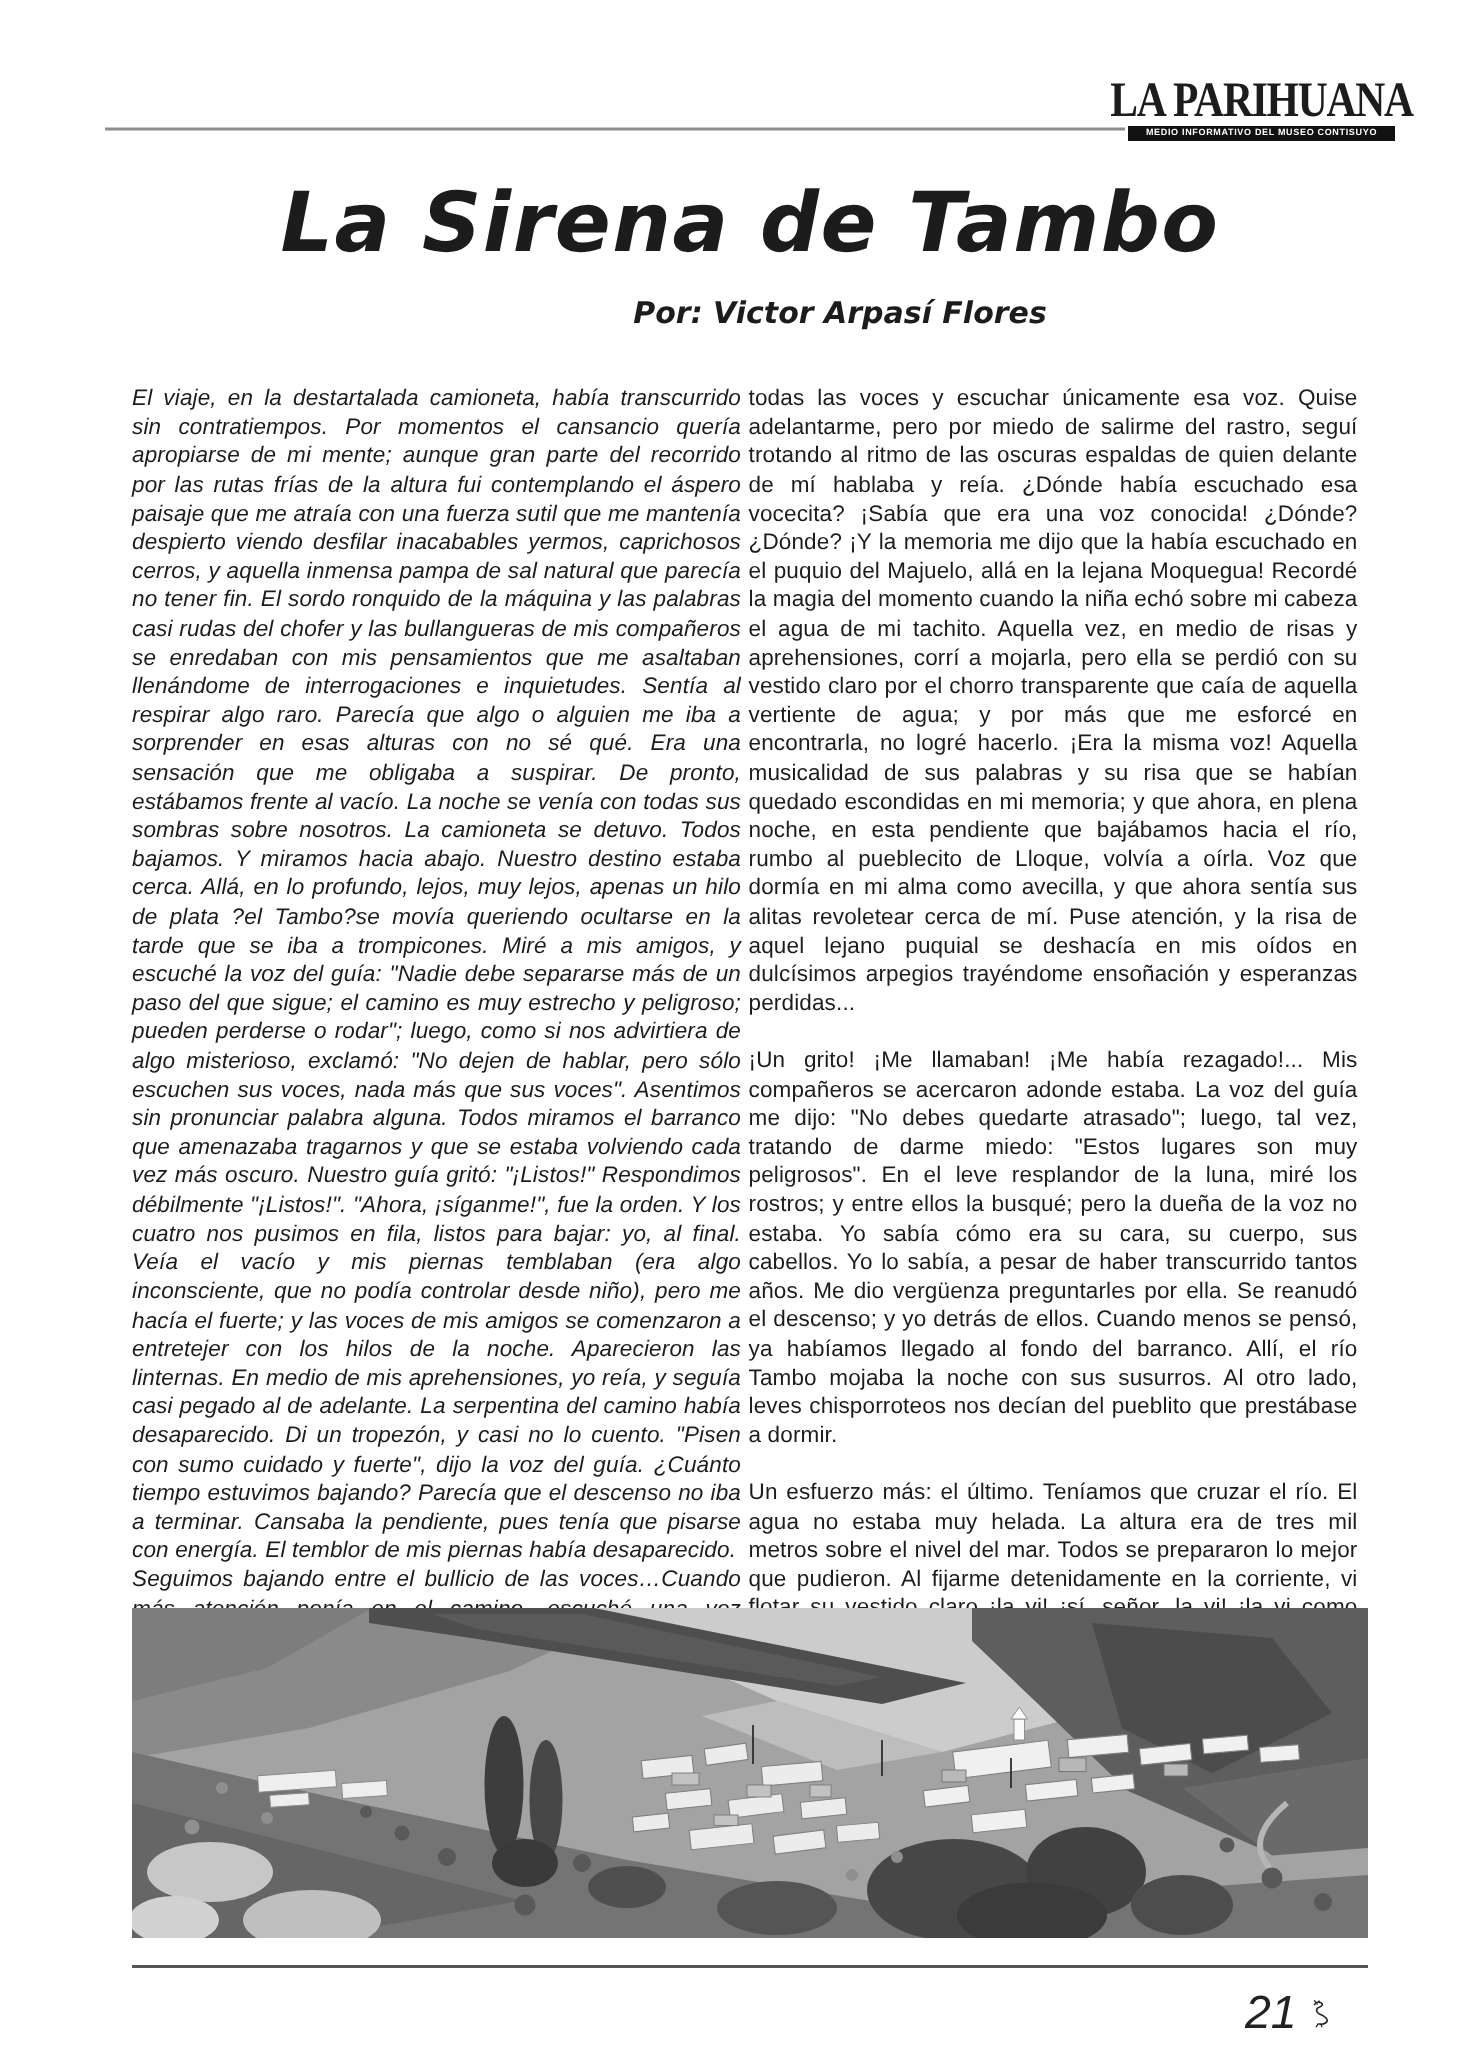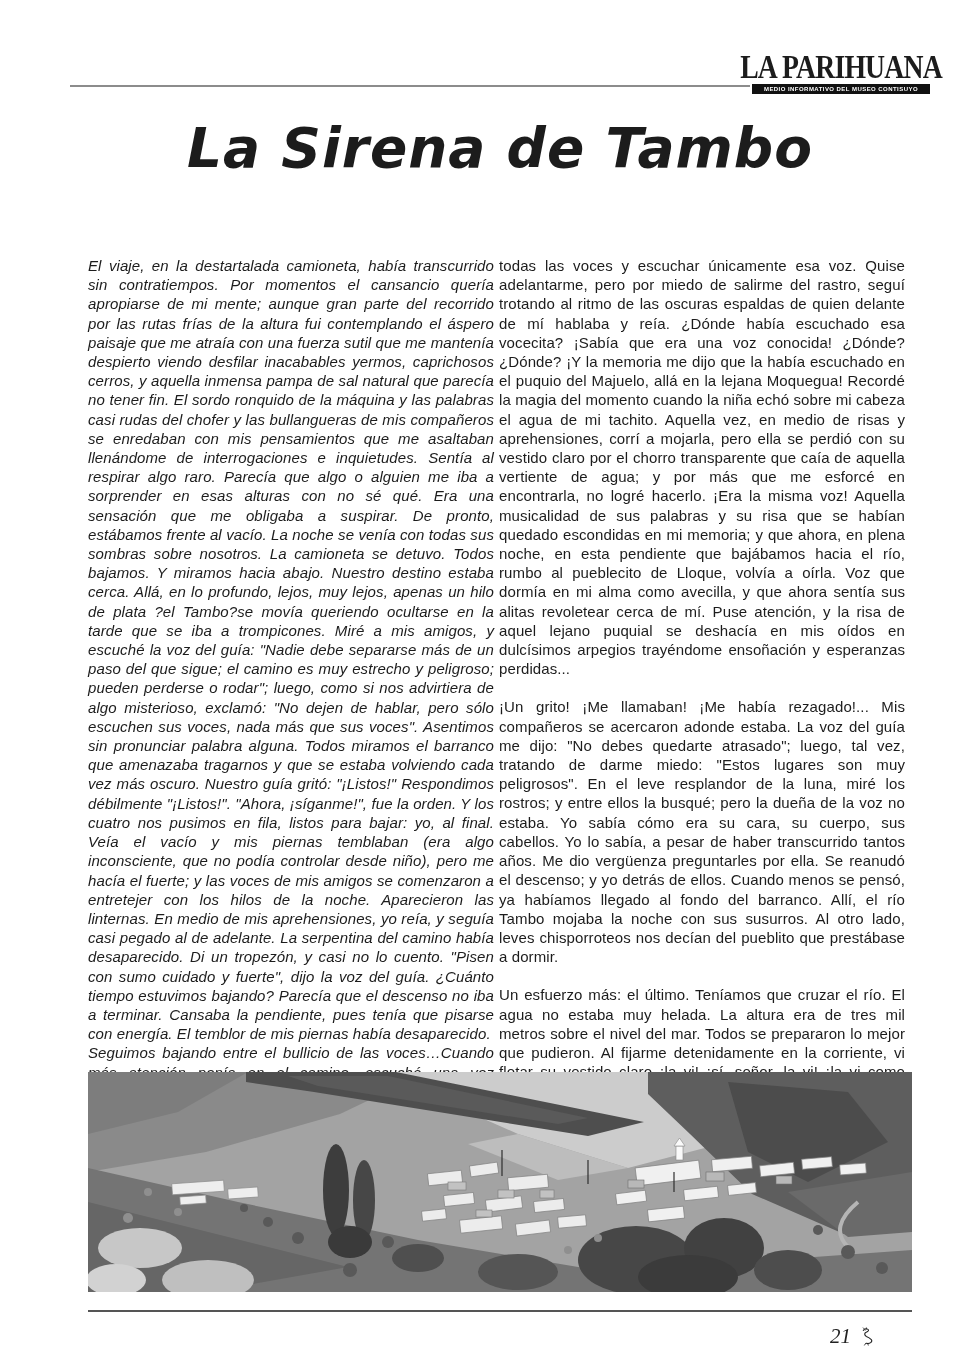--- a/index.html
+++ b/index.html
@@ -33,21 +33,21 @@
   .col p{margin:0;}
   .col-right p + p{margin-top:19px;}
 
   
   .photo{position:absolute;top:1072px;left:78px;width:824px;height:220px;overflow:hidden;}
   .photo svg{display:block;width:100%;height:100%;}
 
   
   .footer-rule{position:absolute;top:1310px;left:78px;width:824px;height:2px;background:#555555;}
   .footer-page{position:absolute;top:1324px;left:820px;display:flex;align-items:center;gap:8px;}
-  .page-number{font-family:Liberation Serif, serif;font-style:italic;font-size:21px;color:#222;}
+  .page-number{font-family:Liberation Sans, sans-serif;font-style:italic;font-size:31px;color:#222;}
   .footer-bird{width:16px;height:21px;}
 </style>
 </head>
 <body>
 
 <div class="page">
 
   <div class="header">
     <div class="header-rule"></div>
     <div class="logo-block">
@@ -58,20 +58,21 @@
           <path d="M11 26 l-2 3 M14 26 l1 3 M9 3 l-2 -2 M12 3 l0 -2" fill="none" stroke="#111" stroke-width="1.4" stroke-linecap="round"></path>
           <circle cx="10" cy="4.4" r="0.9" fill="#111"></circle>
         </svg>
         <span>PARIHUANA</span>
       </div>
       <div class="logo-bar">MEDIO INFORMATIVO DEL MUSEO CONTISUYO</div>
     </div>
   </div>
 
   <div class="title">La Sirena de Tambo</div>
+  <div class="byline">Por: Victor Arpasí Flores</div>
 
   <div class="col col-left">
     <p>El viaje, en la destartalada camioneta, había transcurrido sin contratiempos. Por momentos el cansancio quería apropiarse de mi mente; aunque gran parte del recorrido por las rutas frías de la altura fui contemplando el áspero paisaje que me atraía con una fuerza sutil que me mantenía despierto viendo desfilar inacabables yermos, caprichosos cerros, y aquella inmensa pampa de sal natural que parecía no tener fin. El sordo ronquido de la máquina y las palabras casi rudas del chofer y las bullangueras de mis compañeros se enredaban con mis pensamientos que me asaltaban llenándome de interrogaciones e inquietudes. Sentía al respirar algo raro. Parecía que algo o alguien me iba a sorprender en esas alturas con no sé qué. Era una sensación que me obligaba a suspirar. De pronto, estábamos frente al vacío. La noche se venía con todas sus sombras sobre nosotros. La camioneta se detuvo. Todos bajamos. Y miramos hacia abajo. Nuestro destino estaba cerca. Allá, en lo profundo, lejos, muy lejos, apenas un hilo de plata ?el Tambo?se movía queriendo ocultarse en la tarde que se iba a trompicones. Miré a mis amigos, y escuché la voz del guía: "Nadie debe separarse más de un paso del que sigue; el camino es muy estrecho y peligroso; pueden perderse o rodar"; luego, como si nos advirtiera de algo misterioso, exclamó: "No dejen de hablar, pero sólo escuchen sus voces, nada más que sus voces". Asentimos sin pronunciar palabra alguna. Todos miramos el barranco que amenazaba tragarnos y que se estaba volviendo cada vez más oscuro. Nuestro guía gritó: "¡Listos!" Respondimos débilmente "¡Listos!". "Ahora, ¡síganme!", fue la orden. Y los cuatro nos pusimos en fila, listos para bajar: yo, al final. Veía el vacío y mis piernas temblaban (era algo inconsciente, que no podía controlar desde niño), pero me hacía el fuerte; y las voces de mis amigos se comenzaron a entretejer con los hilos de la noche. Aparecieron las linternas. En medio de mis aprehensiones, yo reía, y seguía casi pegado al de adelante. La serpentina del camino había desaparecido. Di un tropezón, y casi no lo cuento. "Pisen con sumo cuidado y fuerte", dijo la voz del guía. ¿Cuánto tiempo estuvimos bajando? Parecía que el descenso no iba a terminar. Cansaba la pendiente, pues tenía que pisarse con energía. El temblor de mis piernas había desaparecido.</p>
     <p>Seguimos bajando entre el bullicio de las voces…Cuando más atención ponía en el camino, escuché una voz diferente, delicada, suave, un gorjeo; era una voz arrobadora, cálida. Tal vez alguien ha subido del pueblo a guiarnos, pensé. Era una voz musical que yo quería filtrar de</p>
   </div>
   <div class="col col-right">
     <p>todas las voces y escuchar únicamente esa voz. Quise adelantarme, pero por miedo de salirme del rastro, seguí trotando al ritmo de las oscuras espaldas de quien delante de mí hablaba y reía. ¿Dónde había escuchado esa vocecita? ¡Sabía que era una voz conocida! ¿Dónde? ¿Dónde? ¡Y la memoria me dijo que la había escuchado en el puquio del Majuelo, allá en la lejana Moquegua! Recordé la magia del momento cuando la niña echó sobre mi cabeza el agua de mi tachito. Aquella vez, en medio de risas y aprehensiones, corrí a mojarla, pero ella se perdió con su vestido claro por el chorro transparente que caía de aquella vertiente de agua; y por más que me esforcé en encontrarla, no logré hacerlo. ¡Era la misma voz! Aquella musicalidad de sus palabras y su risa que se habían quedado escondidas en mi memoria; y que ahora, en plena noche, en esta pendiente que bajábamos hacia el río, rumbo al pueblecito de Lloque, volvía a oírla. Voz que dormía en mi alma como avecilla, y que ahora sentía sus alitas revoletear cerca de mí. Puse atención, y la risa de aquel lejano puquial se deshacía en mis oídos en dulcísimos arpegios trayéndome ensoñación y esperanzas perdidas...</p>
     <p>¡Un grito! ¡Me llamaban! ¡Me había rezagado!... Mis compañeros se acercaron adonde estaba. La voz del guía me dijo: "No debes quedarte atrasado"; luego, tal vez, tratando de darme miedo: "Estos lugares son muy peligrosos". En el leve resplandor de la luna, miré los rostros; y entre ellos la busqué; pero la dueña de la voz no estaba. Yo sabía cómo era su cara, su cuerpo, sus cabellos. Yo lo sabía, a pesar de haber transcurrido tantos años. Me dio vergüenza preguntarles por ella. Se reanudó el descenso; y yo detrás de ellos. Cuando menos se pensó, ya habíamos llegado al fondo del barranco. Allí, el río Tambo mojaba la noche con sus susurros. Al otro lado, leves chisporroteos nos decían del pueblito que prestábase a dormir.</p>
     <p>Un esfuerzo más: el último. Teníamos que cruzar el río. El agua no estaba muy helada. La altura era de tres mil metros sobre el nivel del mar. Todos se prepararon lo mejor que pudieron. Al fijarme detenidamente en la corriente, vi flotar su vestido claro ¡la vi! ¡sí, señor, la vi! ¡la vi como cuando se perdió por el ojo de agua aquél! Y sin esperar a nadie, me lancé al río; pero al chapotear desesperadamente no me di cuenta hacia a dónde fue. Sólo el agua seguía rodando en sus ondas frías. Asustado y aterido llegué a la otra orilla. Allí, las voces amigas y el aguardiente y la ropa seca. Luego,</p>
   </div>

